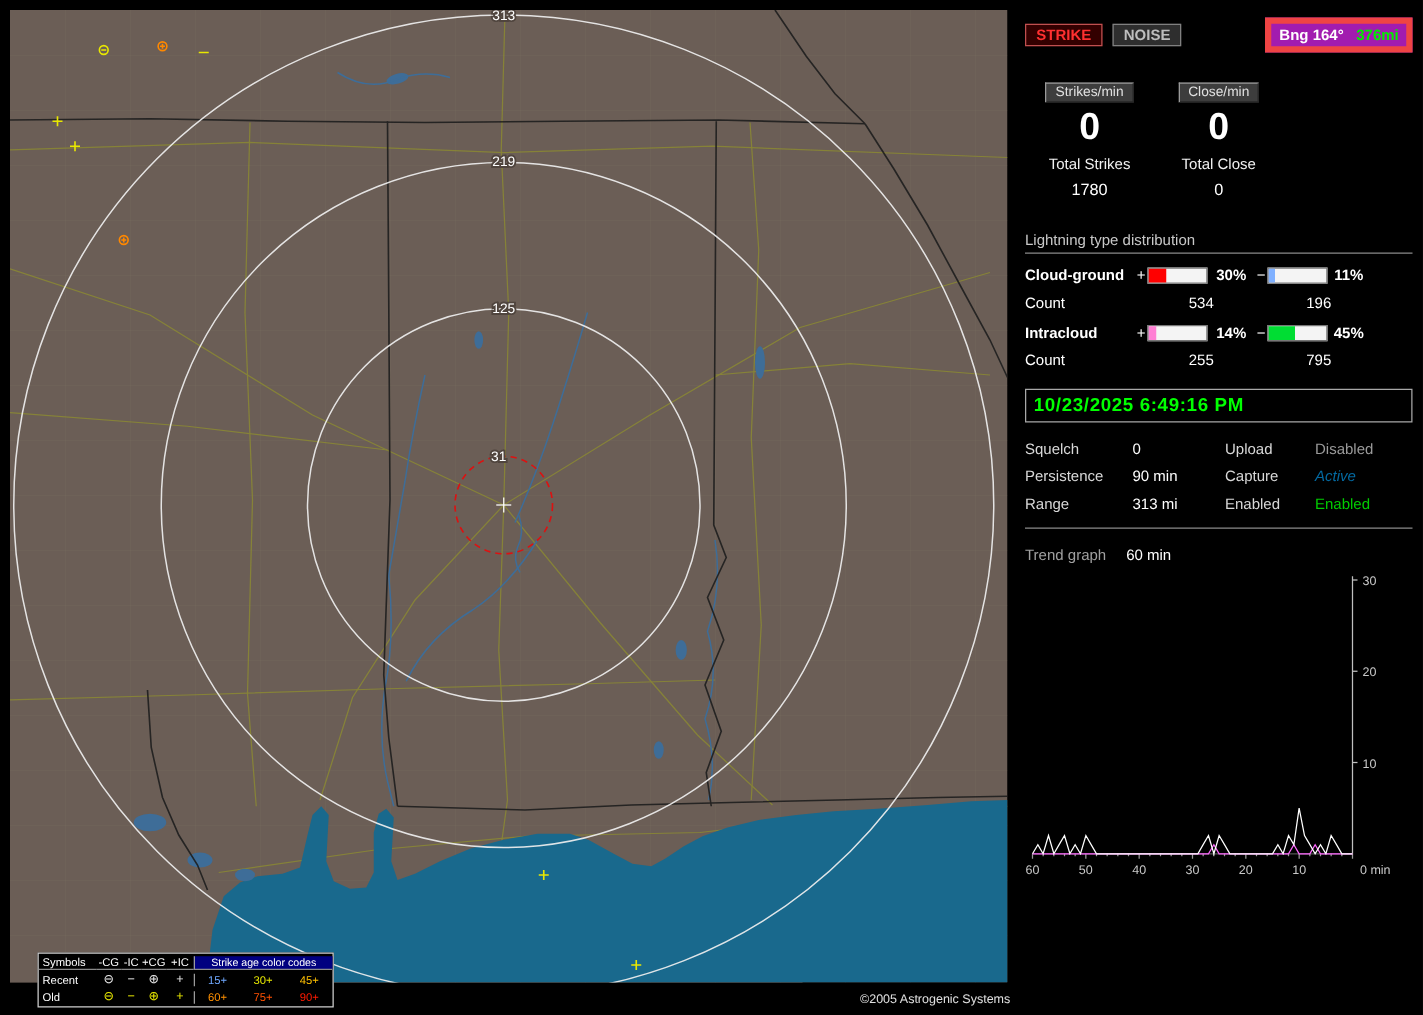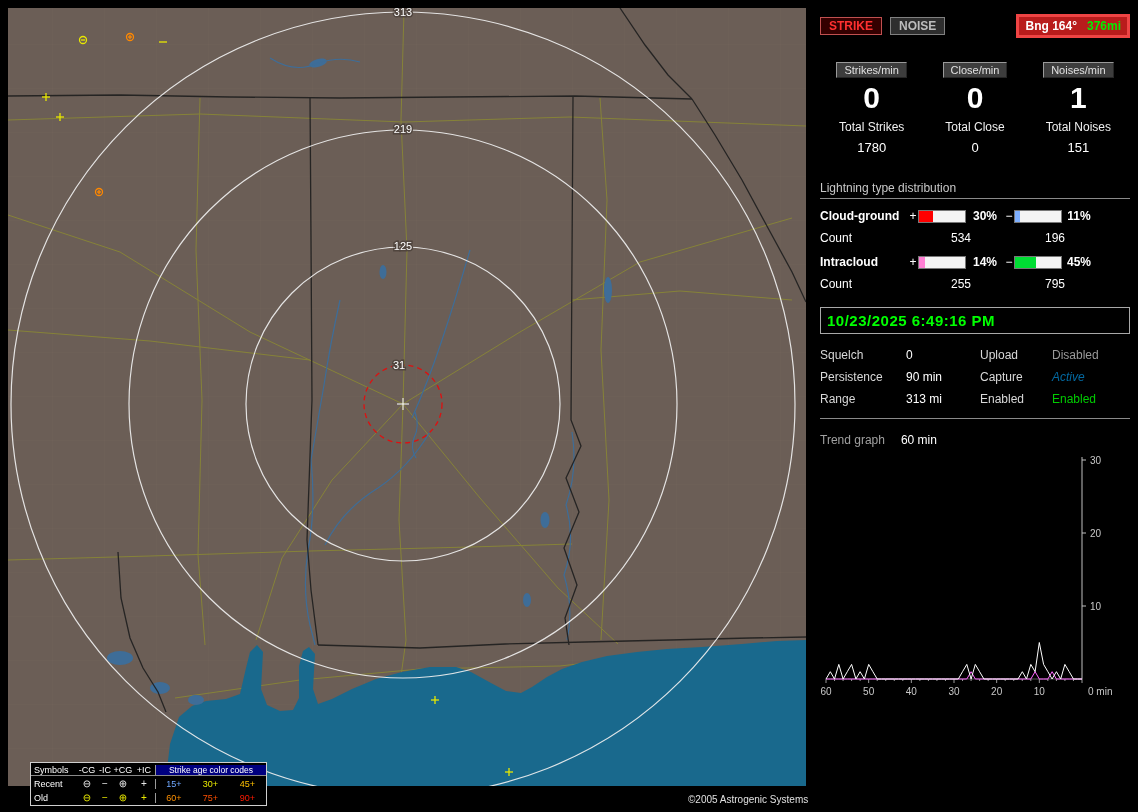--- a/index.html
+++ b/index.html
@@ -23,21 +23,21 @@
   .agetitle{grid-column:6/9;background:#000080;color:#fff;font-size:8.5px;
             display:flex;align-items:center;justify-content:center;border-bottom:1px solid #8a8a8a;border-left:1px solid #9a9a9a;}
   .lg.sym{font-size:10px;line-height:10px;}
 
   
   .sidebar{position:absolute;left:812px;top:0;width:326px;height:812px;background:#000;padding:8px 8px 0 8px;box-sizing:border-box;}
   .toolbar{display:flex;align-items:center;margin-top:6px;}
   .btn{font-family:inherit;font-size:12px;font-weight:bold;padding:1px 8px;cursor:pointer;}
   .btn.strike{background:#330000;color:#ff3030;border:1px solid #c05050;margin-right:8px;}
   .btn.noise{background:#2e2e2e;color:#bdbdbd;border:1px solid #808080;}
-  .bearing{margin-left:auto;background:#b91c1c;border:3px solid #ef4444;padding:2px 6px;font-weight:bold;display:flex;gap:10px;}
+  .bearing{margin-left:auto;background:#a21caf;border:5px solid #ef4444;padding:2px 6px;font-weight:bold;display:flex;gap:10px;}
   .green{color:#00ee00;}
 
   .rates{display:grid;grid-template-columns:1fr 1fr 1fr;margin-top:24px;text-align:center;}
   .rate-btn{display:inline-block;background:#3d3d3d;color:#e0e0e0;font-size:11px;padding:1px 7px;
             border:1px solid;border-color:#9a9a9a #262626 #262626 #9a9a9a;font-family:inherit;cursor:pointer;}
   .rate-val{font-size:30px;font-weight:bold;line-height:36px;margin-top:2px;}
   .total-lbl{font-size:12px;color:#f0f0f0;margin-top:4px;}
   .total-val{font-size:13px;color:#fff;margin-top:6px;}
 
   .dist{margin-top:26px;}
@@ -230,26 +230,20 @@
         <button class="rate-btn">Strikes/min</button>
         <div class="rate-val">0</div>
         <div class="total-lbl">Total Strikes</div>
         <div class="total-val">1780</div>
       </div>
       <div>
         <button class="rate-btn">Close/min</button>
         <div class="rate-val">0</div>
         <div class="total-lbl">Total Close</div>
         <div class="total-val">0</div>
-      </div>
-      <div>
-        <button class="rate-btn">Noises/min</button>
-        <div class="rate-val">1</div>
-        <div class="total-lbl">Total Noises</div>
-        <div class="total-val">151</div>
       </div>
     </div>
 
     <div class="dist">
       <div class="dist-title">Lightning type distribution</div>
 
       <div class="dist-grid">
         <span class="dist-name">Cloud-ground</span>
         <span class="sign">+</span>
         <span class="bar">

